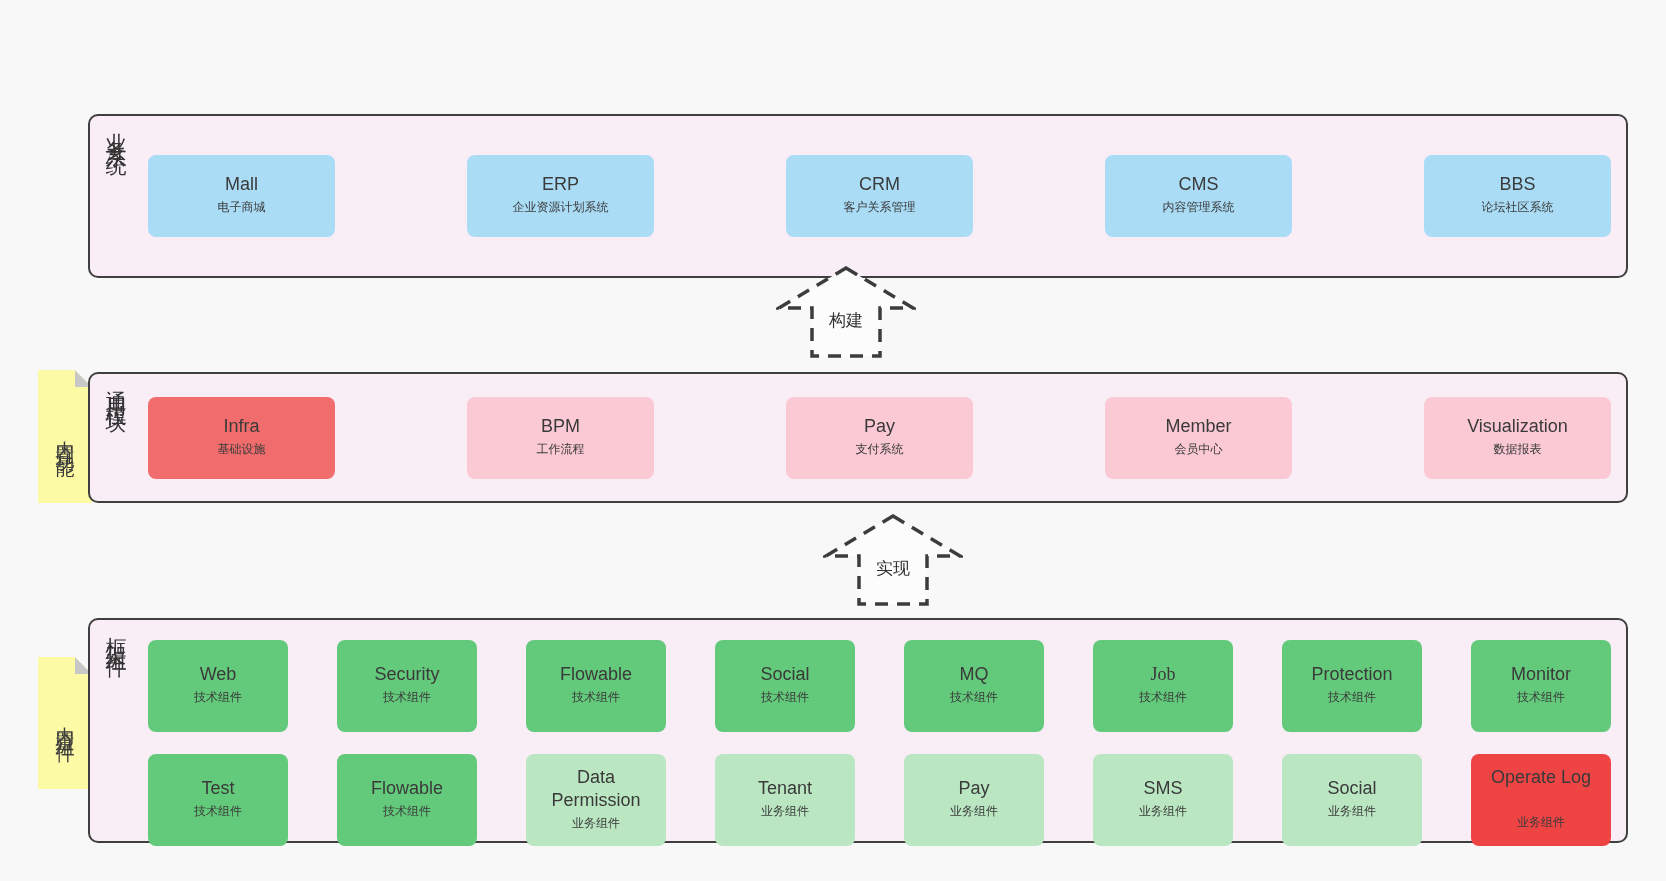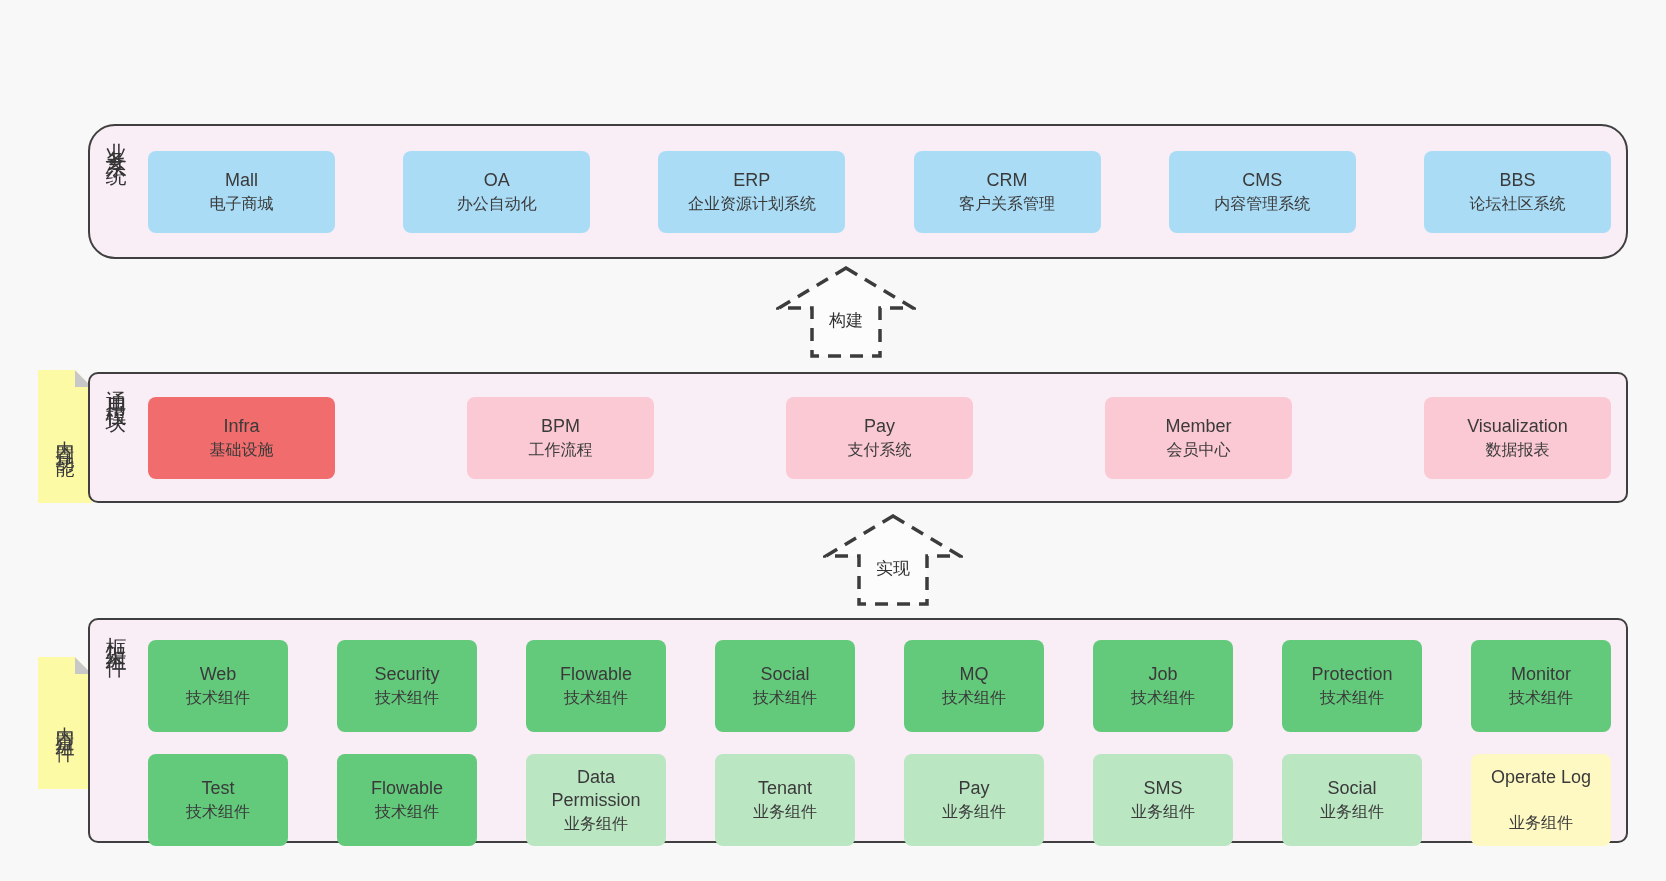--- a/index.html
+++ b/index.html
@@ -4,40 +4,40 @@
 <style>
   html,body{margin:0;padding:0;}
   .canvas{
     position:relative;width:1666px;height:881px;background:#f8f8f8;
     font-family:"Liberation Sans","DejaVu Sans",sans-serif;color:#3a3a3a;overflow:hidden;
   }
   .layer{
     position:absolute;left:88px;width:1540px;background:#f9edf6;
     border:2px solid #3f3f3f;border-radius:10px;box-sizing:border-box;z-index:1;
   }
-  #layer-business{top:124px;height:135px;border-radius:27px;}
+  #layer-business{top:114px;height:164px;}
   #layer-modules{top:372px;height:131px;}
   #layer-components{top:618px;height:225px;}
   .v-label{
     position:absolute;left:12px;top:0;height:100%;
     display:flex;align-items:center;
     writing-mode:vertical-rl;text-orientation:upright;
     font-size:21px;letter-spacing:7px;color:#333;
   }
   .boxes{
     position:absolute;left:58px;right:15px;top:0;height:100%;
     display:flex;align-items:center;justify-content:space-between;
   }
   .box{
     box-sizing:border-box;width:187px;height:82px;border-radius:8px;
     display:flex;flex-direction:column;align-items:center;justify-content:center;
     text-align:center;padding:4px 10px;
   }
   .box .title{font-size:18px;line-height:23px;}
-  .box .subtitle{font-size:16px;line-height:23px;}
+  .box .subtitle{font-size:12px;line-height:23px;}
   .rows{position:absolute;left:58px;right:15px;top:20px;}
   .box-row{display:flex;justify-content:space-between;margin-bottom:22px;}
   .box-row .box{width:140px;height:92px;padding:2px 8px;}
   .arrow{position:absolute;width:140px;height:92px;z-index:2;}
   #arrow-build{left:776px;top:266px;}
   #arrow-implement{left:823px;top:514px;}
   .arrow svg{display:block;width:140px;height:92px;}
   .arrow-label{
     position:absolute;left:50%;top:42px;transform:translateX(-50%);
     background:#fcfcfc;padding:1px 5px;font-size:17px;color:#333;white-space:nowrap;
@@ -71,24 +71,20 @@
   </div>
 
   <section class="layer" id="layer-business" style="background: rgb(249, 237, 246); border-color: rgb(63, 63, 63);">
     <div class="v-label">业务系统</div>
     <div class="boxes">
         <div class="box" style="background: rgb(170, 220, 246);">
           <div class="title">Mall</div>
           <div class="subtitle">电子商城</div>
         </div>
         <div class="box" style="background: rgb(170, 220, 246);">
-          <div class="title">OA</div>
-          <div class="subtitle">办公自动化</div>
-        </div>
-        <div class="box" style="background: rgb(170, 220, 246);">
           <div class="title">ERP</div>
           <div class="subtitle">企业资源计划系统</div>
         </div>
         <div class="box" style="background: rgb(170, 220, 246);">
           <div class="title">CRM</div>
           <div class="subtitle">客户关系管理</div>
         </div>
         <div class="box" style="background: rgb(170, 220, 246);">
           <div class="title">CMS</div>
           <div class="subtitle">内容管理系统</div>
@@ -157,21 +153,21 @@
             <div class="subtitle">技术组件</div>
           </div>
           <div class="box" style="background: rgb(99, 201, 123);">
             <div class="title">Social</div>
             <div class="subtitle">技术组件</div>
           </div>
           <div class="box" style="background: rgb(99, 201, 123);">
             <div class="title">MQ</div>
             <div class="subtitle">技术组件</div>
           </div>
-          <div class="box" style="background: rgb(99, 201, 123);">
+          <div class="box" style="background: rgb(99, 201, 123); font-family: Liberation Serif, serif;">
             <div class="title">Job</div>
             <div class="subtitle">技术组件</div>
           </div>
           <div class="box" style="background: rgb(99, 201, 123);">
             <div class="title">Protection</div>
             <div class="subtitle">技术组件</div>
           </div>
           <div class="box" style="background: rgb(99, 201, 123);">
             <div class="title">Monitor</div>
             <div class="subtitle">技术组件</div>
@@ -199,21 +195,21 @@
             <div class="subtitle">业务组件</div>
           </div>
           <div class="box" style="background: rgb(186, 230, 194);">
             <div class="title">SMS</div>
             <div class="subtitle">业务组件</div>
           </div>
           <div class="box" style="background: rgb(186, 230, 194);">
             <div class="title">Social</div>
             <div class="subtitle">业务组件</div>
           </div>
-          <div class="box" style="background: #fef9c3; gap: 22px;">
+          <div class="box" style="background: #ef4444; gap: 22px;">
             <div class="title">Operate Log</div>
             <div class="subtitle">业务组件</div>
           </div>
         </div>
     </div>
   </section>
 
 </div>
 
 </body></html>

